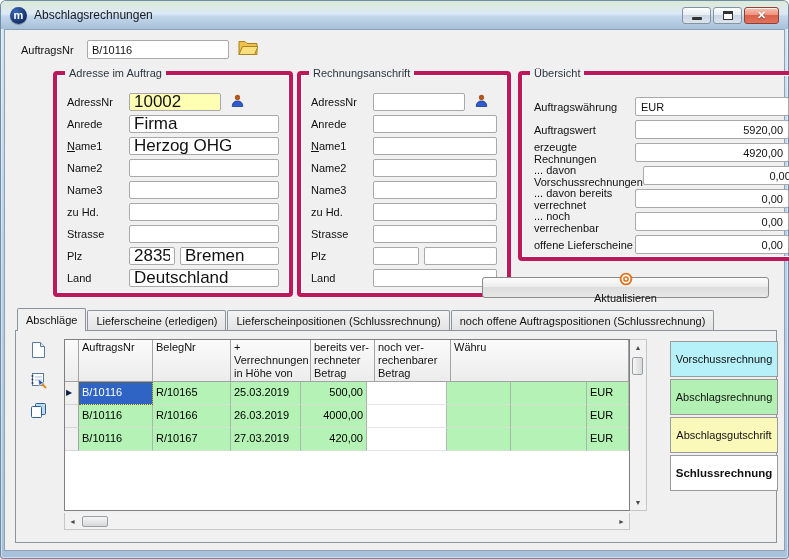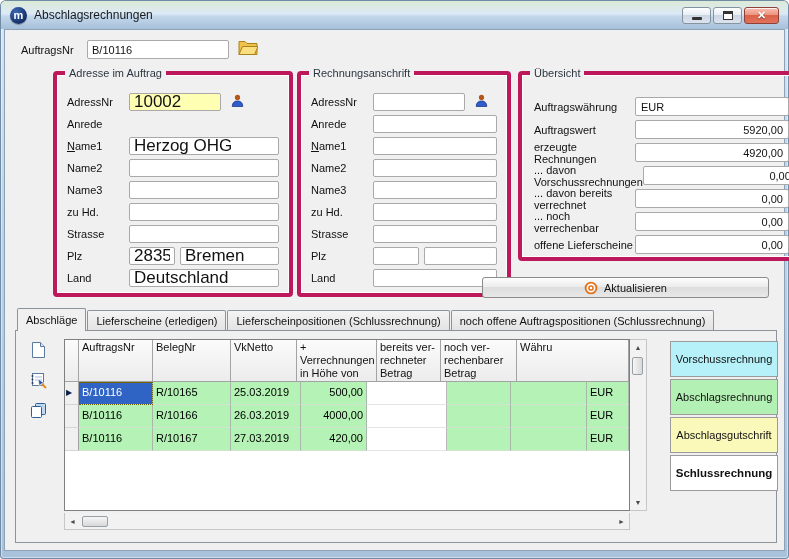--- a/index.html
+++ b/index.html
@@ -57,21 +57,21 @@
   .orows { padding:20px 12px 0 12px; }
   .orow { height:23px; display:flex; align-items:center; }
   .orow label { flex:1; font-size:11px; color:#111; }
   .orow input { flex:0 0 114px; height:19px; border:1px solid #a9a9a9; border-radius:2px;
     font-family:"Liberation Sans",sans-serif; font-size:11px; padding:0 5px; background:#fff; color:#111; }
   .orow input.r { text-align:right; }
 
   button.refresh { position:absolute; display:flex; align-items:center; justify-content:center;
     gap:6px; font-family:"Liberation Sans",sans-serif; font-size:11px; color:#111;
     border:1px solid #8b8b8b; border-radius:3px; cursor:pointer;
-    background:linear-gradient(#fdfdfd,#ececec 45%,#dddddd 50%,#e8e8e8); }
+    background:linear-gradient(#fdfdfd,#ececec 45%,#dddddd 50%,#e8e8e8);flex-direction:column; }
 
   
   .tabs { position:absolute; left:12px; top:278px; display:flex; align-items:flex-end; }
   .tab { height:21px; padding:4px 8px 0; font-size:11px; color:#111; cursor:pointer;
     border:1px solid #8c939d; border-bottom:none; border-radius:2px 2px 0 0;
     background:linear-gradient(#f4f4f4,#e2e2e2); margin-right:1px; white-space:nowrap; }
   .tab.active { height:23px; background:#f0f0f0; position:relative; z-index:3; padding-top:5px; }
 
   
   .panel { position:absolute; left:10px; top:300px; width:762px; height:213px;
@@ -162,20 +162,21 @@
           <input class="short hl" readonly="" value="10002" style="">
           <span class="person">
             <svg width="13" height="13" viewBox="0 0 13 13">
               <circle cx="6.5" cy="3.4" r="2.6" fill="#b4571e"></circle>
               <path d="M1.3 12.6c0-4 2.3-5.6 5.2-5.6s5.2 1.6 5.2 5.6z" fill="#2d5bd0" stroke="#16307a" stroke-width="0.8"></path>
             </svg>
           </span>
         </div>
         <div class="frow">
             <label>Anrede</label>
+            <input readonly="" value="Firma" style="">
           </div>
         <div class="frow">
             <label><u>N</u>ame1</label>
             <input readonly="" value="Herzog OHG" style="">
           </div>
         <div class="frow">
             <label>Name2</label>
             <input readonly="" value="" style="">
           </div>
         <div class="frow">
@@ -327,21 +328,20 @@
           <rect x="5.5" y="1.5" width="10" height="11" rx="1" fill="#bcd9f2" stroke="#2f5f96"></rect>
           <rect x="1.5" y="4.5" width="10" height="11" rx="1" fill="#fff" stroke="#2f5f96"></rect>
         </svg>
       </button>
 
       <div class="grid">
         <div class="ghead">
           <div class="hcell csel"></div>
           <div class="hcell c0">AuftragsNr</div>
           <div class="hcell c1">BelegNr</div>
-          <div class="hcell c3">VkNetto</div>
           <div class="hcell c4">+
 Verrechnungen
 in Höhe von</div>
           <div class="hcell c5">bereits ver-
 rechneter
 Betrag</div>
           <div class="hcell c6">noch ver-
 rechenbarer
 Betrag</div>
           <div class="hcell c7">Währu</div>

